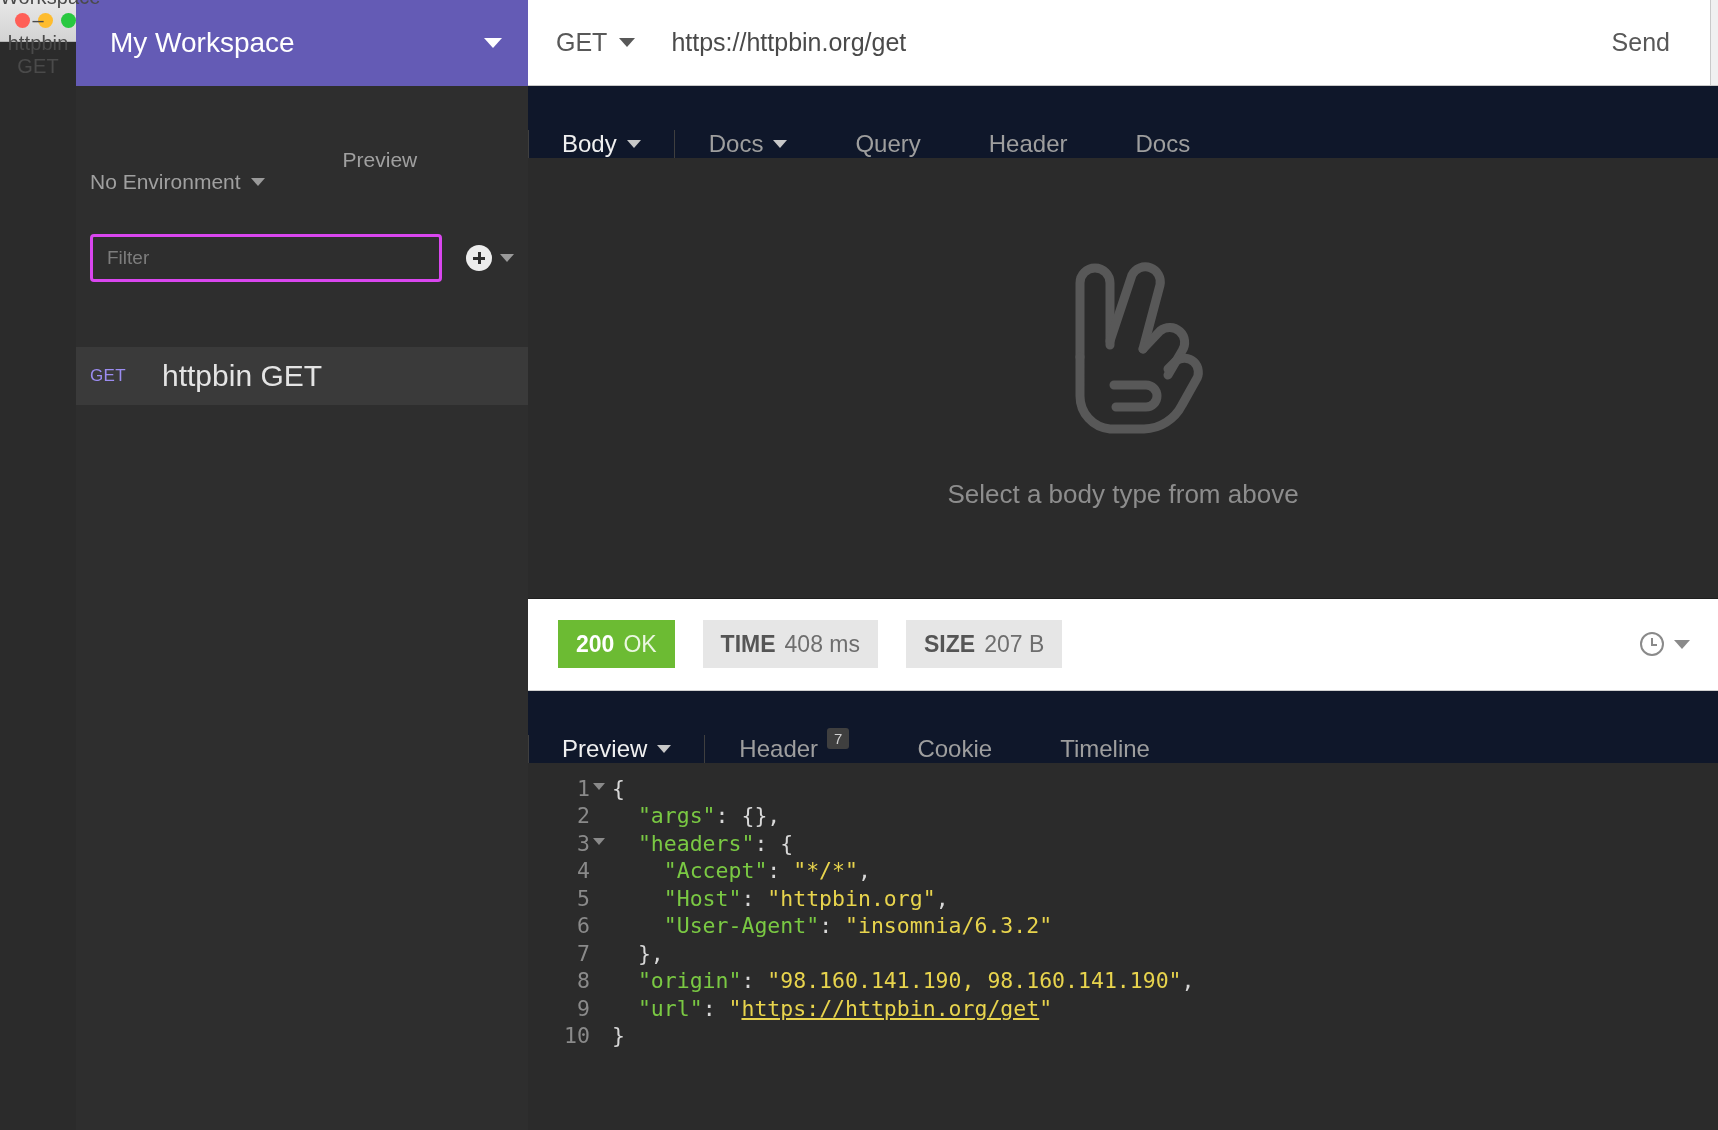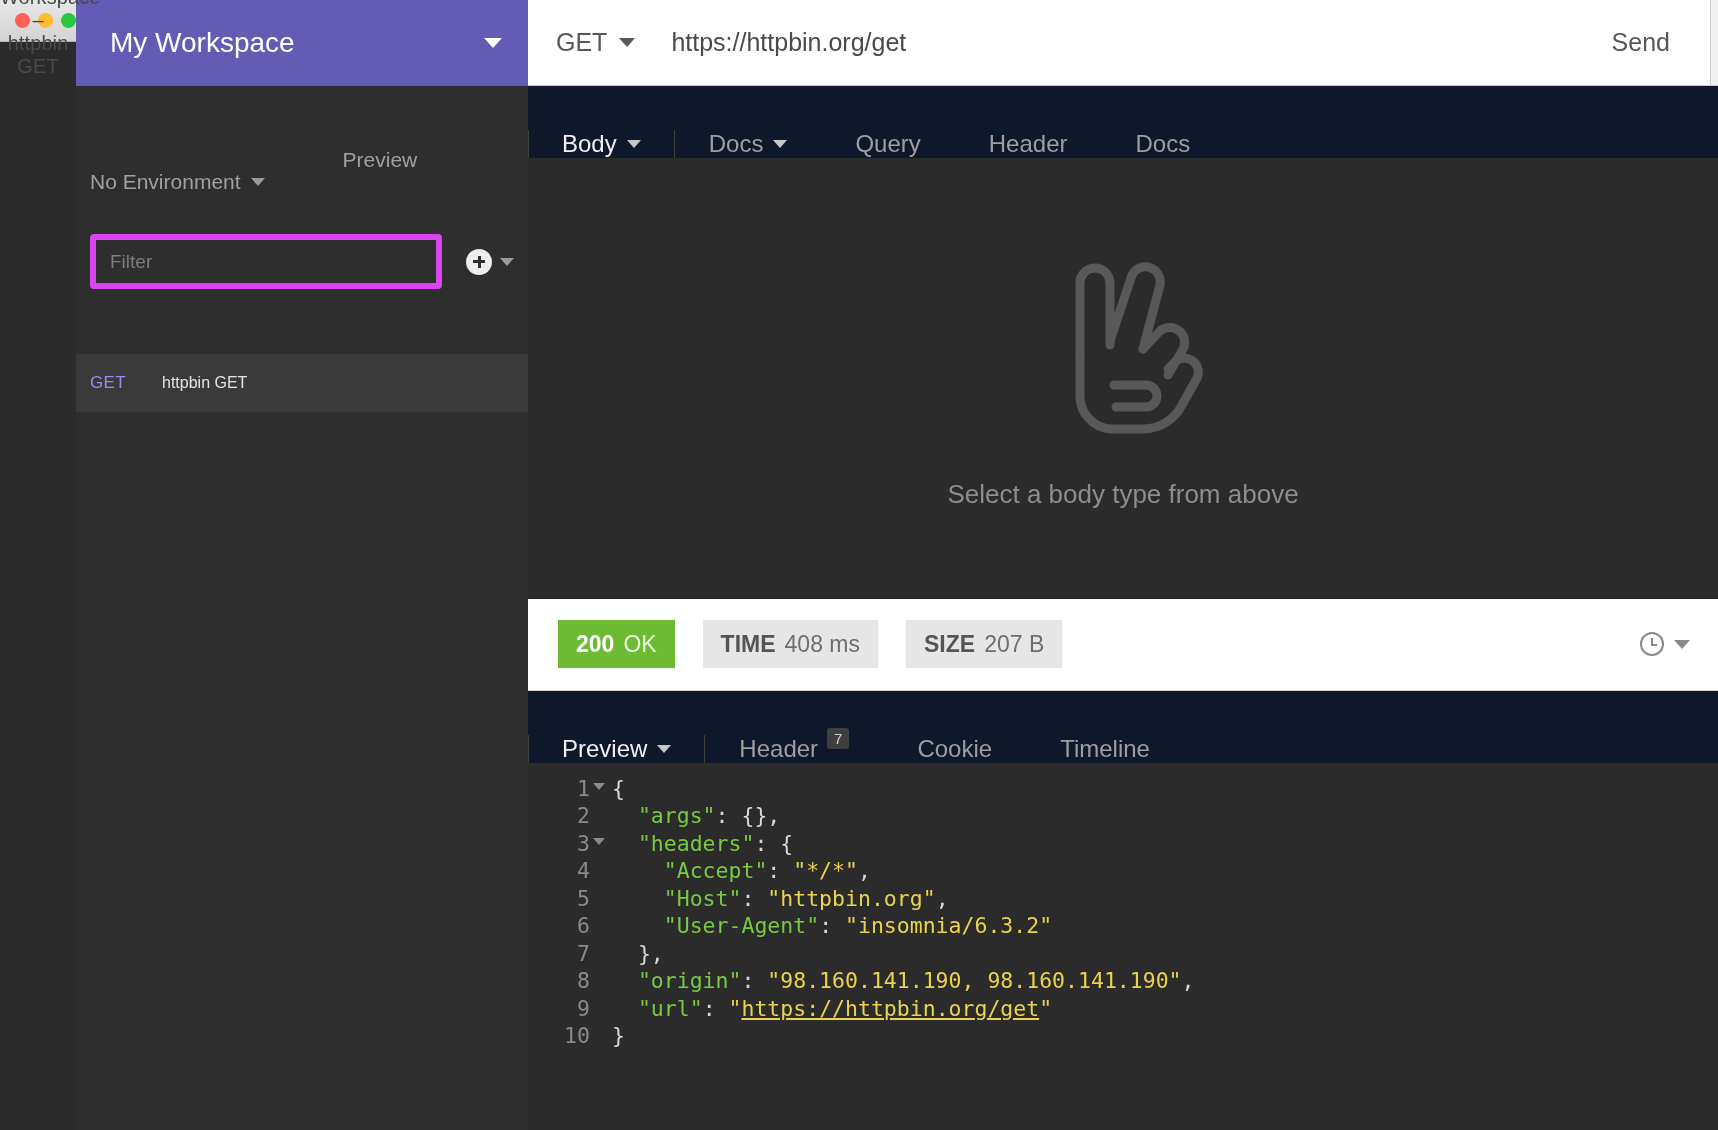--- a/index.html
+++ b/index.html
@@ -50,22 +50,22 @@
 
   .env-row {
     height: 62px; display: flex; align-items: center;
     padding: 0 0 0 14px; gap: 0;
   }
   .env-select { font-size: 21px; color: #a0a0a0; display: flex; align-items: center; cursor: pointer; margin-top: 44px; }
   .cookies-btn { font-size: 21px; color: #a0a0a0; margin-left: 78px; cursor: pointer; }
 
   .filter-row { display: flex; align-items: center; padding: 0 14px 22px 14px; gap: 0; }
   .filter-input {
-    flex: 1; height: 55px; background: transparent;
-    border: 6px solid #d946ef; border-radius: 4px;
+    flex: 1; height: 48px; background: transparent;
+    border: 3px solid #d946ef; border-radius: 4px;
     color: #d6d6d6; font-size: 19px; padding: 0 14px;
     font-family: "Liberation Sans", sans-serif; outline: none;
   }
   .filter-input::placeholder { color: #7d7d7d; }
   .add-wrap { display: flex; align-items: center; margin-left: 24px; gap: 6px; cursor: pointer; }
   .plus-icon {
     width: 26px; height: 26px; border-radius: 50%; background: #ededed;
     position: relative; display: inline-block;
   }
   .plus-icon::before, .plus-icon::after {
@@ -73,21 +73,21 @@
   }
   .plus-icon::before { left: 7px; right: 7px; top: 11.5px; height: 3px; }
   .plus-icon::after { top: 7px; bottom: 7px; left: 11.5px; width: 3px; }
 
   .req-list { flex: 1; background: #2e2e2e; }
   .req-item {
     height: 58px; background: #3a3a3a; display: flex; align-items: center;
     padding-left: 14px; cursor: pointer;
   }
   .req-method { font-size: 17px; color: #9b8cf0; width: 72px; letter-spacing: .3px; }
-  .req-name { font-size: 16px; color: #e4e4e4; text-align: center; }
+  .req-name { font-size: 30px; color: #e4e4e4; text-align: center; }
 
   
   .main { flex: 1; display: flex; flex-direction: column; min-width: 0; }
 
   .urlbar {
     height: 86px; flex: 0 0 86px; background: #fff;
     border-bottom: 1px solid #c9c9c9; display: flex; align-items: center;
     padding: 0 0 0 28px; position: relative;
   }
   .method-select { display: flex; align-items: center; cursor: pointer; }

